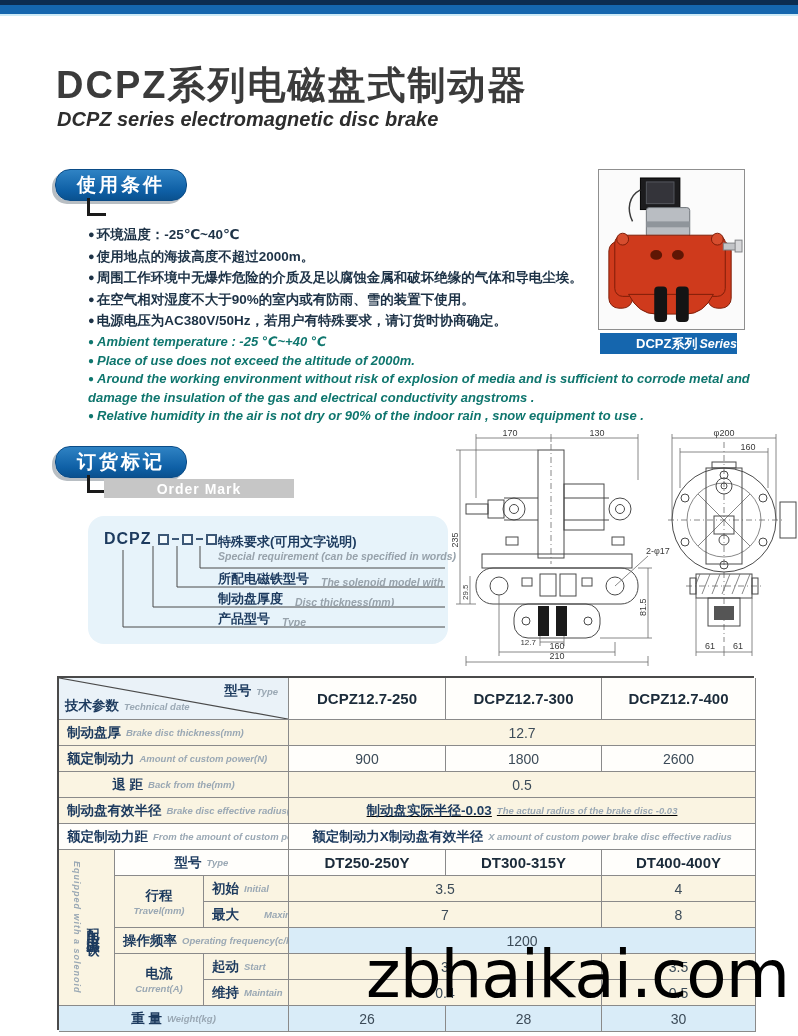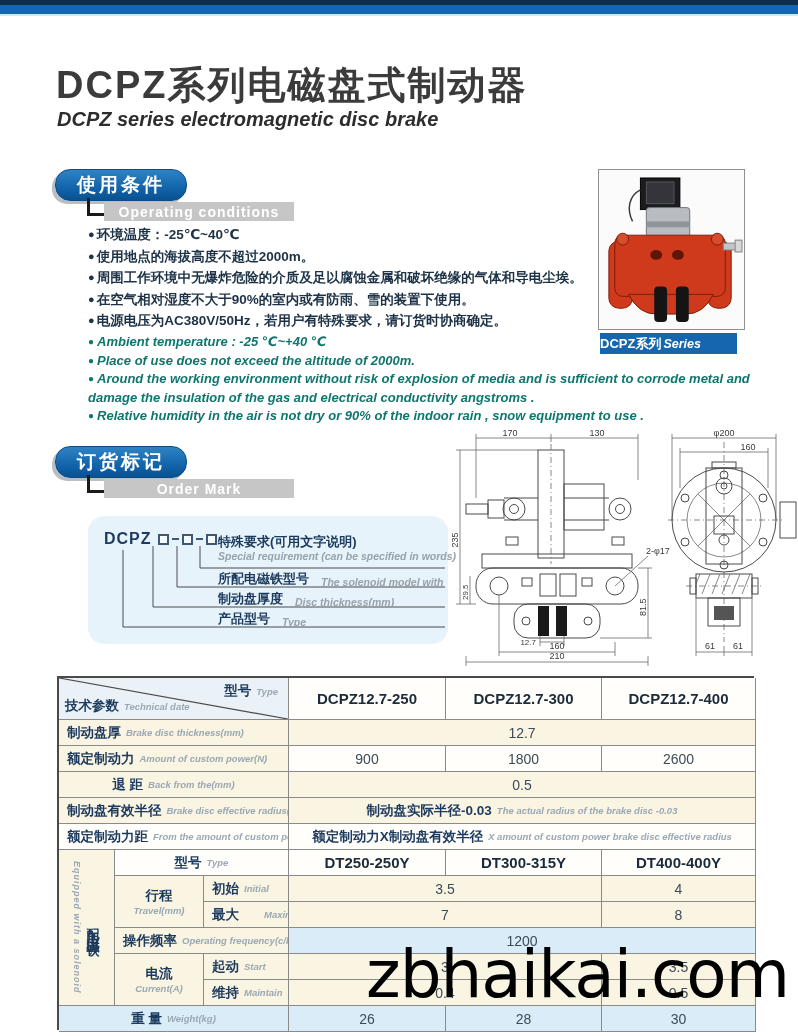--- a/index.html
+++ b/index.html
@@ -25,21 +25,21 @@
 
   .cn-bullets{left:88px;top:224px;width:516px;}
   .cn-bullet{font-size:13.5px;font-weight:600;color:#1d3246;line-height:20.5px;white-space:nowrap;}
   .cn-bullet::before{content:"●";margin-right:2px;font-size:11px;vertical-align:1px;}
   .en-bullets{left:88px;top:333px;width:704px;}
   .en-bullet{font-size:13px;font-weight:700;font-style:italic;color:#0f766e;line-height:18.6px;}
   .en-bullet::before{content:"●";margin-right:3px;font-size:10px;font-style:normal;vertical-align:1px;}
 
   .photo-box{left:598px;top:169px;width:147px;height:161px;background:#fbfbfb;border:1px solid #8f8f8f;box-sizing:border-box;}
   .photo-label{left:600px;top:333px;width:137px;height:21px;background:#1566ae;color:#ffffff;
-        display:flex;align-items:center;justify-content:flex-start;gap:2px;}
+        display:flex;align-items:center;justify-content:flex-end;gap:2px;}
   .photo-label .cn{font-size:13px;font-weight:bold;}
   .photo-label .en{font-size:12.5px;font-style:italic;font-weight:600;}
 
   .order-box{left:88px;top:516px;width:360px;height:128px;background:#e7f3fa;border-radius:16px;}
   .order-code{left:104px;top:530px;display:flex;align-items:center;color:#1c3a5e;}
   .order-code .prefix{font-size:16px;font-weight:bold;letter-spacing:1px;margin-right:6px;}
   .sq{width:11px;height:11px;border:2px solid #3d5877;box-sizing:border-box;background:#f4fafd;}
   .dash{width:7px;height:2px;background:#3d5877;margin:0 3px;}
   .ol-cn{font-size:13px;font-weight:bold;color:#1c3a5e;white-space:nowrap;}
   .ol-en{font-size:10.5px;font-style:italic;font-weight:600;color:#97a2ab;white-space:nowrap;}
@@ -83,21 +83,20 @@
 
   <div class="abs strip-dark"></div>
   <div class="abs strip-blue"></div>
   <div class="abs strip-light"></div>
 
   <div class="abs title">DCPZ系列电磁盘式制动器</div>
   <div class="abs subtitle">DCPZ series electromagnetic disc brake</div>
 
   <div class="abs pill" style="left:55px;top:169px;">使用条件</div>
   <div class="abs conn" style="left:87px;top:198px;"></div>
-  <div class="abs graybar" style="left:104px;top:202px;">Operating conditions</div>
 
   <div class="abs cn-bullets">
     <div class="cn-bullet">环境温度：-25℃~40℃</div>
     <div class="cn-bullet">使用地点的海拔高度不超过2000m。</div>
     <div class="cn-bullet">周围工作环境中无爆炸危险的介质及足以腐蚀金属和破坏绝缘的气体和导电尘埃。</div>
     <div class="cn-bullet">在空气相对湿度不大于90%的室内或有防雨、雪的装置下使用。</div>
     <div class="cn-bullet">电源电压为AC380V/50Hz，若用户有特殊要求，请订货时协商确定。</div>
   </div>
   <div class="abs en-bullets">
     <div class="en-bullet">Ambient temperature : -25 ℃~+40 ℃</div>
@@ -314,21 +313,21 @@
     <div class="cell cream ctr" style="grid-area:4/1/5/4;">
       <span class="lab-cn">退 距</span>
       <span class="lab-en">Back from the(mm)</span>
     </div>
     <div class="cell cream val" style="grid-area:4/4/5/7;">0.5</div>
 
     <div class="cell cream pl" style="grid-area:5/1/6/4;">
       <span class="lab-cn">制动盘有效半径</span>
       <span class="lab-en">Brake disc effective radius(m)</span>
     </div>
-    <div class="cell cream ctr" style="grid-area:5/4/6/7;">
+    <div class="cell cream ctr" style="grid-area:5/4/6/7;text-decoration:underline;">
       <span class="lab-cn">制动盘实际半径-0.03</span>
       <span class="lab-en">The actual radius of the brake disc -0.03</span>
     </div>
 
     <div class="cell white pl" style="grid-area:6/1/7/4;text-align:center;">
       <span class="lab-cn">额定制动力距</span>
       <span class="lab-en">From the amount of custom power(Nm)</span>
     </div>
     <div class="cell white ctr" style="grid-area:6/4/7/7;">
       <span class="lab-cn">额定制动力X制动盘有效半径</span>

